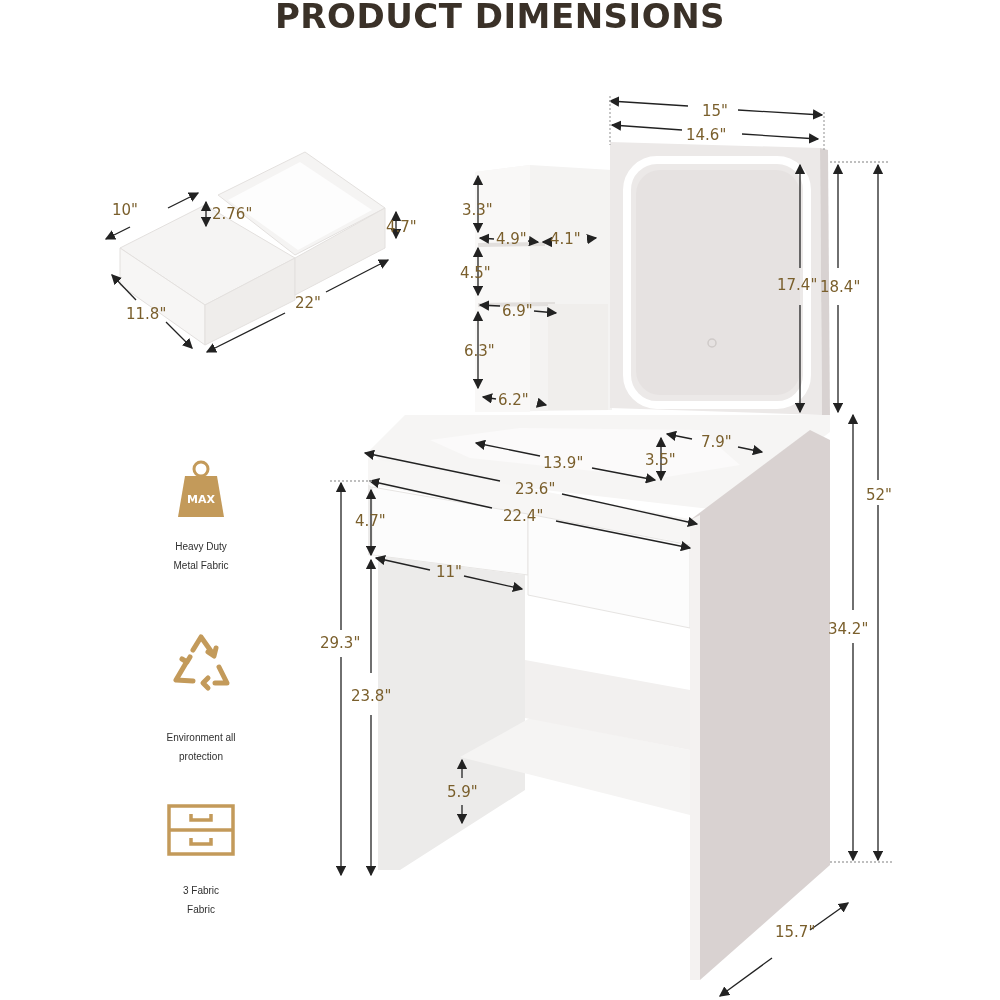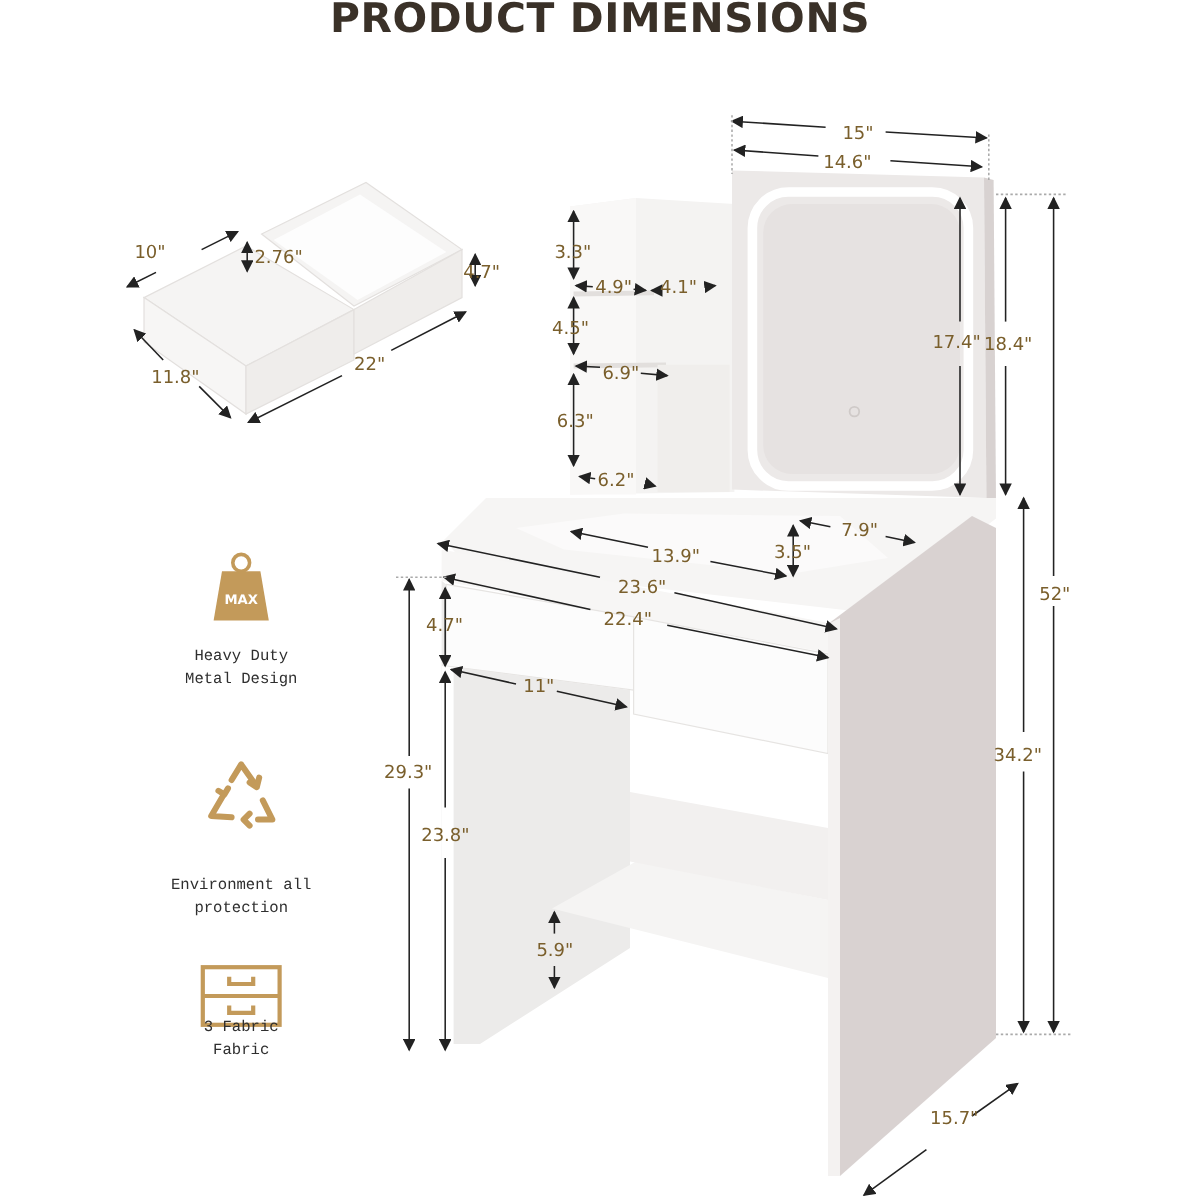--- a/index.html
+++ b/index.html
@@ -1,20 +1,20 @@
 <!DOCTYPE html>
 <html><head>
 <meta charset="utf-8">
 <style>
   html,body{margin:0;padding:0;background:#fff;}
   body{width:1000px;height:1000px;position:relative;overflow:hidden;font-family:"DejaVu Sans",sans-serif;}
   .title{position:absolute;top:-4px;left:0;width:1000px;text-align:center;font-family:"DejaVu Sans",sans-serif;font-weight:bold;font-size:34px;color:#3a3128;letter-spacing:0.5px;}
   svg.main{position:absolute;left:0;top:0;}
   .dim{font-family:"DejaVu Sans",sans-serif;font-size:15px;fill:#7a5f2c;font-weight:500;}
-  .feat{position:absolute;width:170px;text-align:center;color:#2f2f2f;font-family:Liberation Mono, monospace;font-size:13px;line-height:19px;}
+  .feat{position:absolute;width:170px;text-align:center;color:#2f2f2f;font-family:Liberation Sans, sans-serif;font-size:10px;line-height:19px;}
 </style>
 </head>
 <body>
 
 <div class="title">PRODUCT DIMENSIONS</div>
 
 <svg class="main" width="1000" height="1000" viewBox="0 0 1000 1000">
   <defs>
     <marker id="ah" markerWidth="8" markerHeight="8" refX="7" refY="4" orient="auto-start-reverse">
       <path d="M0,0 L8,4 L0,8 z" fill="#222"></path>
@@ -183,22 +183,22 @@
   <g fill="none" stroke="#c39a5a" stroke-width="3.5">
     <rect x="169" y="806" width="64" height="48"></rect>
     <line x1="169" y1="830" x2="233" y2="830"></line>
     <path d="M191 814 v6 h20 v-6"></path>
     <path d="M191 838 v6 h20 v-6"></path>
   </g>
 </svg>
 
 <div class="feat" style="left:116px;top:537px;">
   <div>Heavy Duty</div>
-  <div>Metal Design</div>
+  <div>Metal Fabric</div>
 </div>
 <div class="feat" style="left:116px;top:728px;">
   <div>Environment all</div>
   <div>protection</div>
 </div>
-<div class="feat" style="left:116px;top:846px;">
+<div class="feat" style="left:116px;top:881px;">
   <div>3 Fabric</div>
   <div>Fabric</div>
 </div>
 
 </body></html>

